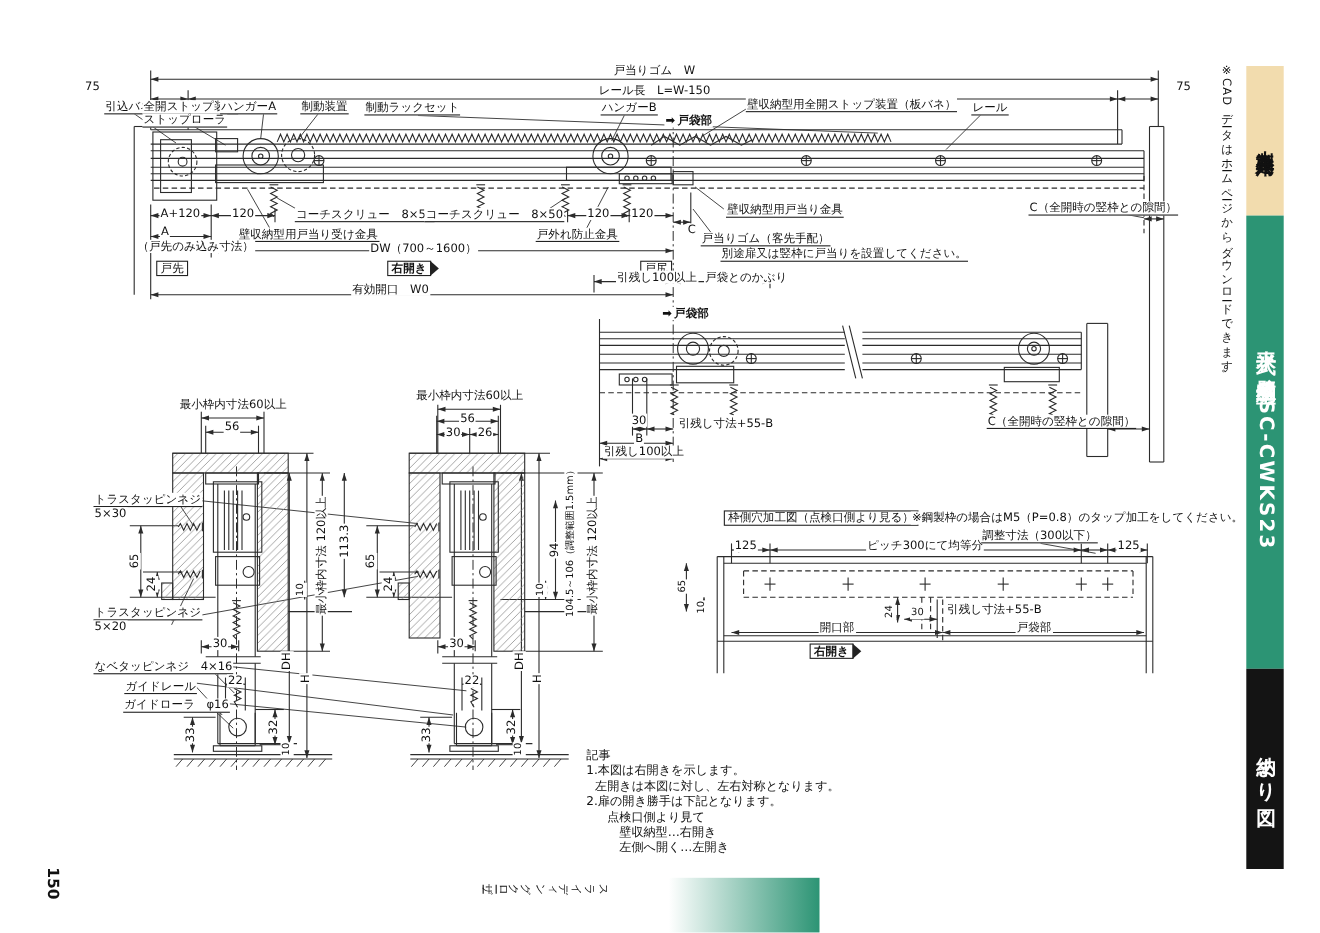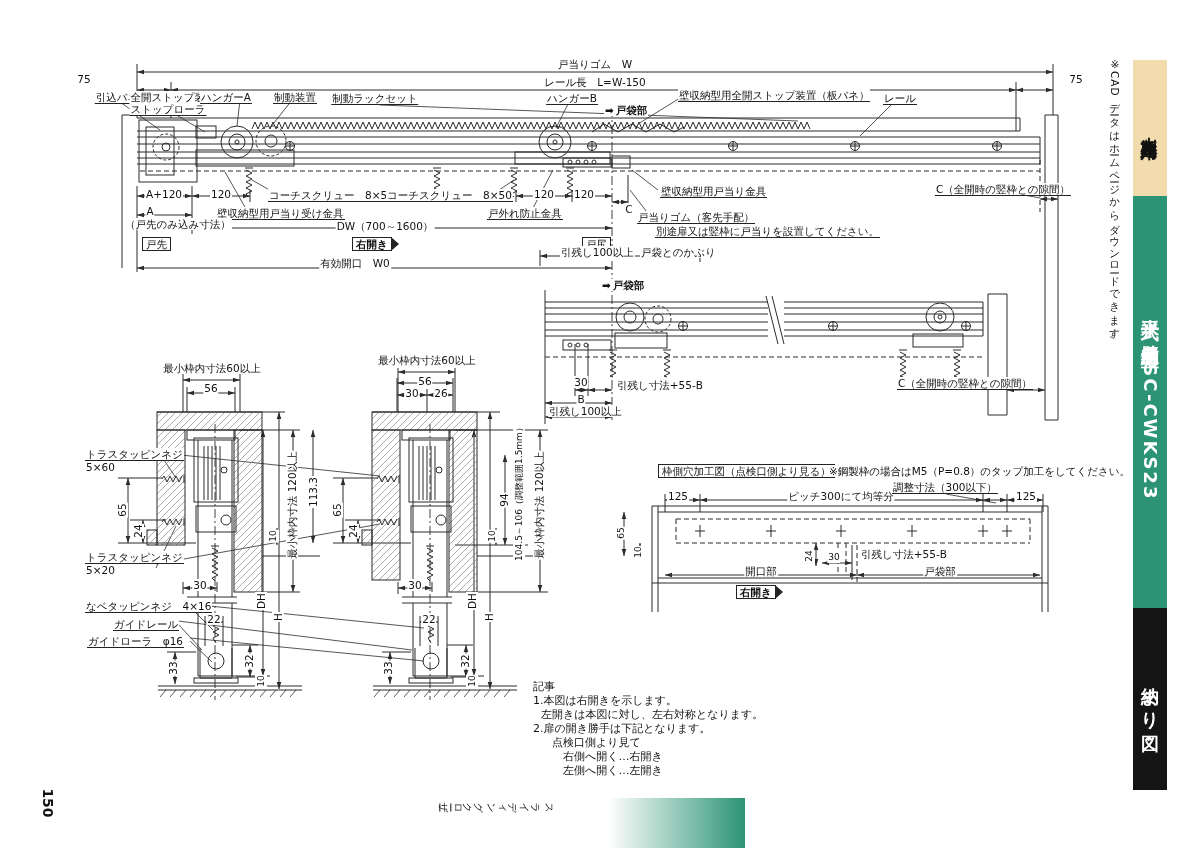--- a/index.html
+++ b/index.html
@@ -607,32 +607,32 @@
   </div>
   <div class="lb c" style="left:581px;top:376px">30</div>
   <div class="lb" style="left:616px;top:379px">引残し寸法+55-B</div>
   <div class="lb c" style="left:581px;top:393px">B</div>
   <div class="lb" style="left:548px;top:405px">引残し100以上</div>
   <div class="lb u" style="left:897px;top:377px">C（全開時の竪枠との隙間）</div>
 
   <div class="lb c" style="left:212px;top:362px">最小枠内寸法60以上</div>
   <div class="lb c" style="left:211px;top:382px">56</div>
   <div class="lb u" style="left:85px;top:448px">トラスタッピンネジ</div>
-  <div class="lb" style="left:85px;top:461px">5×60</div>
+  <div class="lb" style="left:85px;top:461px">5×30</div>
   <div class="lb v" style="left:122px;top:510px">65</div>
   <div class="lb v" style="left:138px;top:531px">24</div>
   <div class="lb u" style="left:85px;top:551px">トラスタッピンネジ</div>
   <div class="lb" style="left:85px;top:564px">5×20</div>
   <div class="lb v" style="left:292px;top:505px">最小枠内寸法 120以上</div>
   <div class="lb v" style="left:313px;top:492px">113.3</div>
   <div class="lb v sm" style="left:273px;top:536px">10</div>
   <div class="lb c" style="left:200px;top:579px">30</div>
   <div class="lb u" style="left:85px;top:600px">なベタッピンネジ　4×16</div>
   <div class="lb u" style="left:113px;top:618px">ガイドレール</div>
-  <div class="lb u" style="left:87px;top:635px">ガイドローラ　φ16</div>
+  <div class="lb u" style="left:112px;top:635px">ガイドローラ　φ16</div>
   <div class="lb c" style="left:214px;top:613px">22</div>
   <div class="lb v" style="left:261px;top:601px">DH</div>
   <div class="lb v" style="left:278px;top:617px">H</div>
   <div class="lb v" style="left:249px;top:661px">32</div>
   <div class="lb v" style="left:173px;top:668px">33</div>
   <div class="lb v sm" style="left:261px;top:681px">10</div>
 
   <div class="lb c" style="left:427px;top:354px">最小枠内寸法60以上</div>
   <div class="lb c" style="left:425px;top:375px">56</div>
   <div class="lb c" style="left:412px;top:387px">30</div>
@@ -666,21 +666,21 @@
   <div class="lb c" style="left:940px;top:565px">戸袋部</div>
   <div class="lb abox" style="left:736px;top:585px">
     <span>右開き</span><span class="abarrow"></span>
   </div>
 
   <div class="lb note" style="left:532px;top:681px">記事</div>
   <div class="lb note" style="left:532px;top:695px">1.本図は右開きを示します。</div>
   <div class="lb note" style="left:540px;top:709px">左開きは本図に対し、左右対称となります。</div>
   <div class="lb note" style="left:532px;top:723px">2.扉の開き勝手は下記となります。</div>
   <div class="lb note" style="left:551px;top:737px">点検口側より見て</div>
-  <div class="lb note" style="left:562px;top:751px">右側へ開く…右開き</div>
+  <div class="lb note" style="left:562px;top:751px">壁収納型…右開き</div>
   <div class="lb note" style="left:562px;top:765px">左側へ開く…左開き</div>
 
   <div class="rot90" style="left:48px;top:803px;font-weight:bold;font-size:14px">150</div>
   <div class="rot90" style="left:500px;top:807px">
     <span class="vcol" style="font-size:10px">スライディングクローザー</span>
   </div>
   <div id="gradbar" style="background: linear-gradient(90deg, rgb(255, 255, 255), rgb(44, 148, 116));"></div>
 
   <div id="cadnote">※CADデータはホームページからダウンロードできます。</div>
   <div class="tab" id="tab-cat" style="background: rgb(242, 220, 174);">

